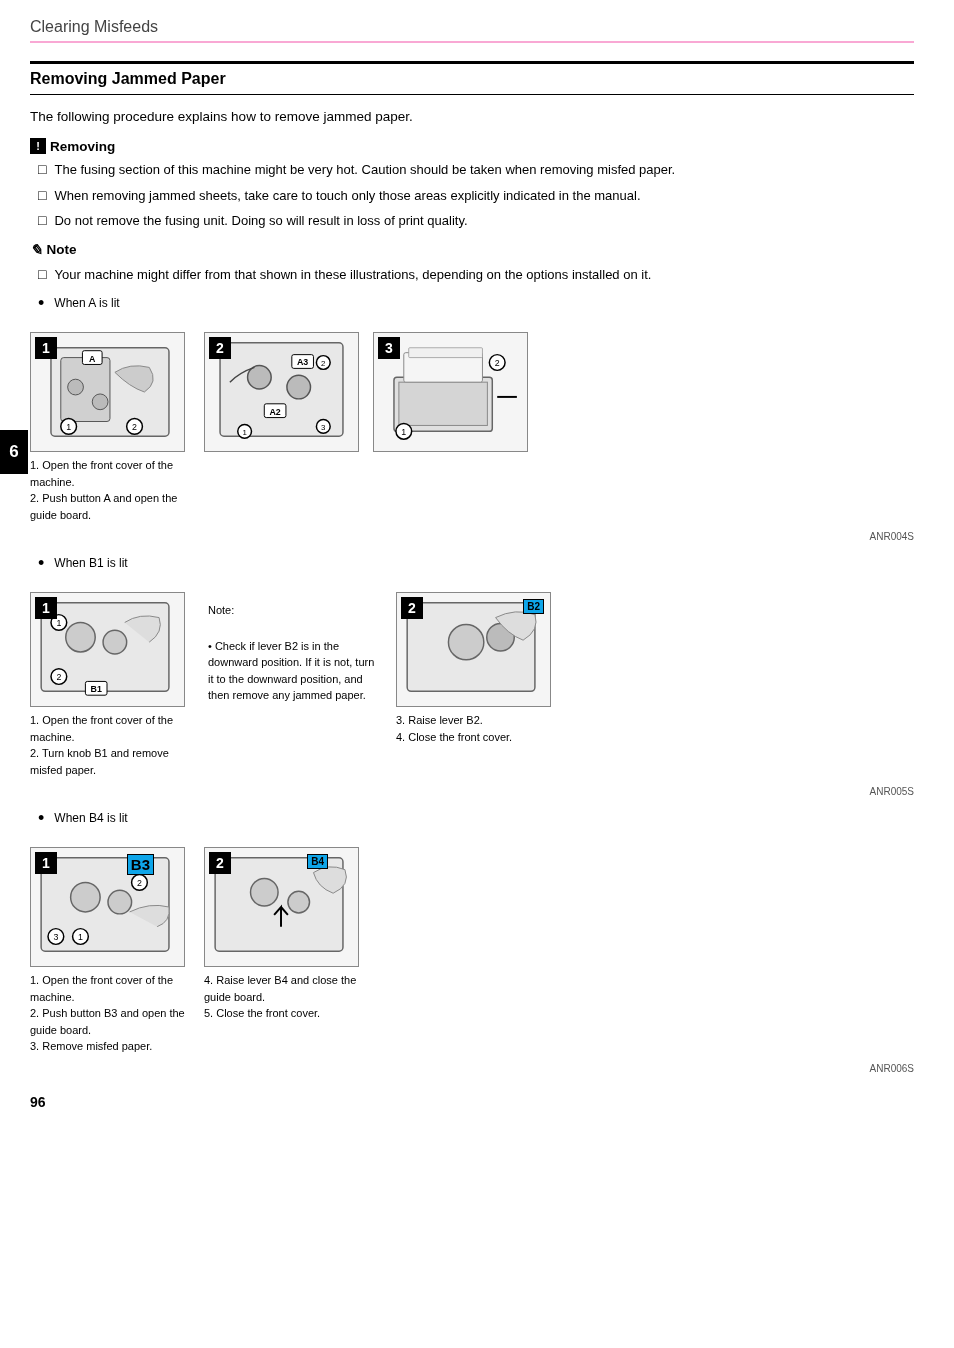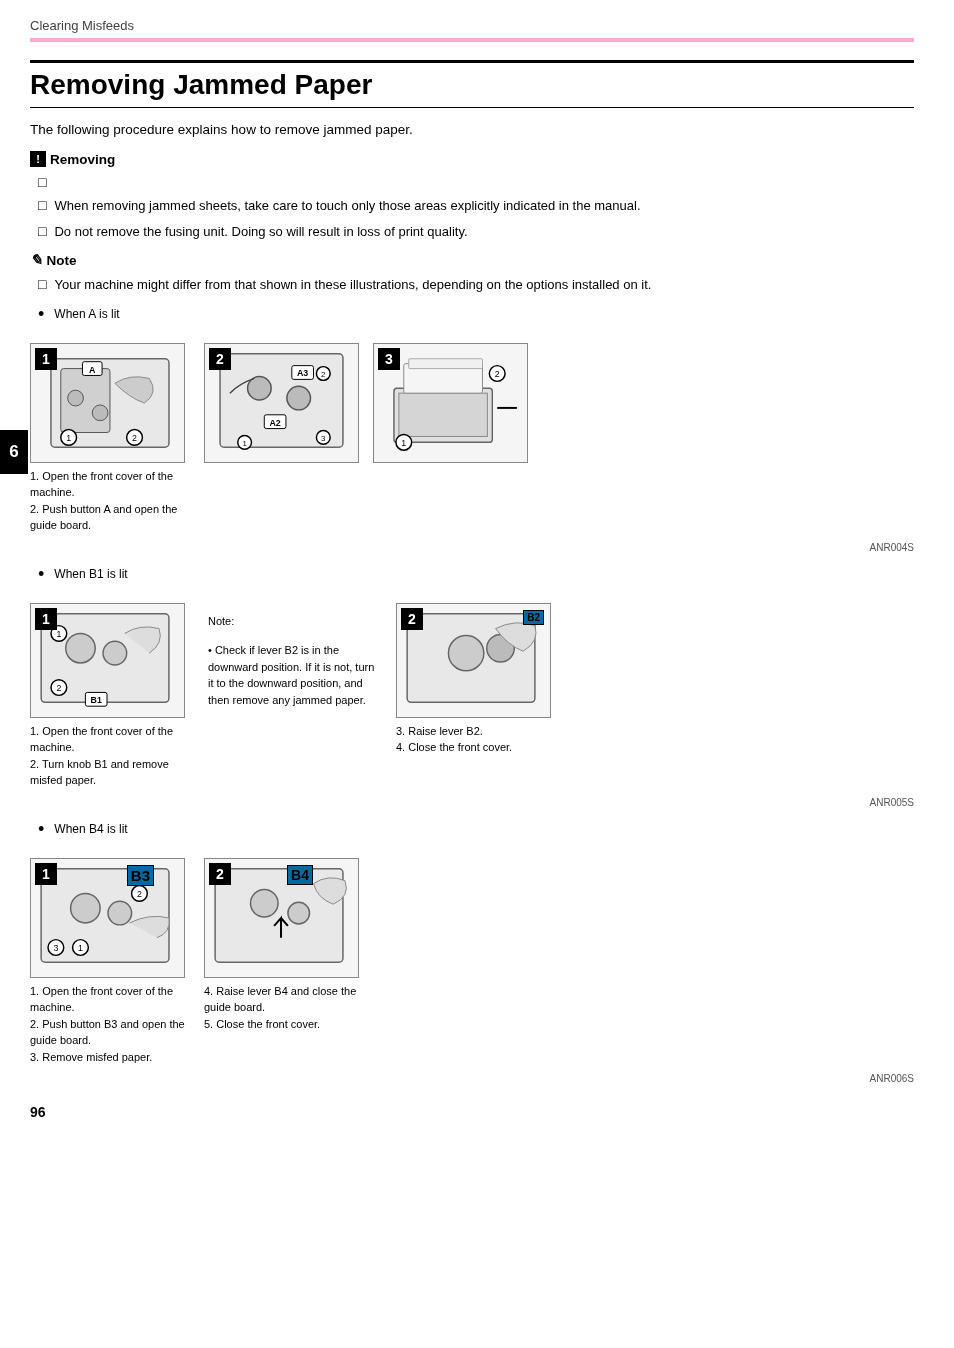--- a/index.html
+++ b/index.html
@@ -14,28 +14,28 @@
     .page-container {
       display: flex;
       width: 954px;
       min-height: 1348px;
     }
     .main-content {
       flex: 1;
       padding: 18px 40px 30px 30px;
     }
     .breadcrumb {
-      font-size: 13px;
+      font-size: 16px;
       color: #444;
-      border-bottom: 4px solid #f9a8d4;
+      border-bottom: 2px solid #f9a8d4;
       padding-bottom: 5px;
       margin-bottom: 18px;
     }
     .page-title {
-      font-size: 28px;
+      font-size: 16px;
       font-weight: bold;
       border-top: 3px solid #000;
       border-bottom: 1px solid #000;
       padding: 6px 0 6px 0;
       margin-bottom: 14px;
     }
     .intro-text {
       font-size: 13.5px;
       margin-bottom: 14px;
     }
@@ -146,21 +146,21 @@
       font-weight: bold;
       width: 22px;
       height: 22px;
       display: flex;
       align-items: center;
       justify-content: center;
       z-index: 2;
     }
     .label-badge {
       position: absolute;
-      background: #0369a1;
+      background: #0ea5e9;
       border: 1px solid #000;
       font-size: 10px;
       font-weight: bold;
       padding: 1px 3px;
       text-align: right;
     }
     .page-num {
       font-size: 14px;
       font-weight: bold;
       margin-top: 20px;
@@ -217,20 +217,21 @@
           <rect x="0" y="0" width="16" height="16" fill="#000"></rect>
           <text x="8" y="12" text-anchor="middle" fill="#fff" font-size="11" font-weight="bold" font-family="Arial">!</text>
         </svg>
       </span>
       <span>Removing</span>
     </div>
 
     <div id="important-list">
         <div class="checklist-item">
           <span class="checkbox-char">□</span>
+          <span class="item-text">The fusing section of this machine might be very hot. Caution should be taken when removing misfed paper.</span>
         </div>
         <div class="checklist-item">
           <span class="checkbox-char">□</span>
           <span class="item-text">When removing jammed sheets, take care to touch only those areas explicitly indicated in the manual.</span>
         </div>
         <div class="checklist-item">
           <span class="checkbox-char">□</span>
           <span class="item-text">Do not remove the fusing unit. Doing so will result in loss of print quality.</span>
         </div>
       </div>
@@ -363,21 +364,21 @@
             </svg>
           </div>
           <div class="illus-caption">
             1. Open the front cover of the machine.<br>
             2. Turn knob B1 and remove misfed paper.
           </div>
         </div>
 
         <div class="b1-note-box">
           <div class="b1-note-title">Note:</div>
-          <div style="font-size:11px; line-height:1.5; margin-top:13px;">• Check if lever B2 is in the downward position. If it is not, turn it to the downward position, and then remove any jammed paper.</div>
+          <div style="font-size:11px; line-height:1.5; margin-top:19px;">• Check if lever B2 is in the downward position. If it is not, turn it to the downward position, and then remove any jammed paper.</div>
         </div>
 
         <div class="illus-block">
           <div class="illus-img illus-img-b2">
             <div class="step-num">2</div>
             
             <div class="label-badge" style="top:6px; right:6px; font-size:10px; font-weight:bold;">B2</div>
             <svg class="machine-svg" viewBox="0 0 155 115" xmlns="http://www.w3.org/2000/svg">
               <rect x="10" y="10" width="130" height="90" rx="4" fill="#e8e8e8" stroke="#666" stroke-width="1.5"></rect>
               <circle cx="70" cy="50" r="18" fill="#ccc" stroke="#666" stroke-width="1.5"></circle>
@@ -426,21 +427,21 @@
           <div class="illus-caption">
             1. Open the front cover of the machine.<br>
             2. Push button B3 and open the guide board.<br>
             3. Remove misfed paper.
           </div>
         </div>
 
         <div class="illus-block">
           <div class="illus-img">
             <div class="step-num">2</div>
-            <div class="label-badge" style="top:6px; right:45px; font-size:14px;">B4</div>
+            <div class="label-badge" style="top:6px; right:30px; font-size:10px;">B4</div>
             <svg class="machine-svg" viewBox="0 0 155 120" xmlns="http://www.w3.org/2000/svg">
               <rect x="10" y="10" width="130" height="95" rx="4" fill="#e8e8e8" stroke="#666" stroke-width="1.5"></rect>
               <circle cx="60" cy="45" r="14" fill="#ccc" stroke="#666" stroke-width="1.5"></circle>
               <circle cx="95" cy="55" r="11" fill="#ccc" stroke="#666" stroke-width="1.5"></circle>
 
               <path d="M77 80 L77 60 L70 68 M77 60 L84 68" stroke="#000" stroke-width="2" fill="none"></path>
 
               <path d="M110 25 Q125 15 142 22 Q148 38 130 46 Q114 40 110 25Z" fill="#ddd" stroke="#888" stroke-width="1"></path>
             </svg>
           </div>

